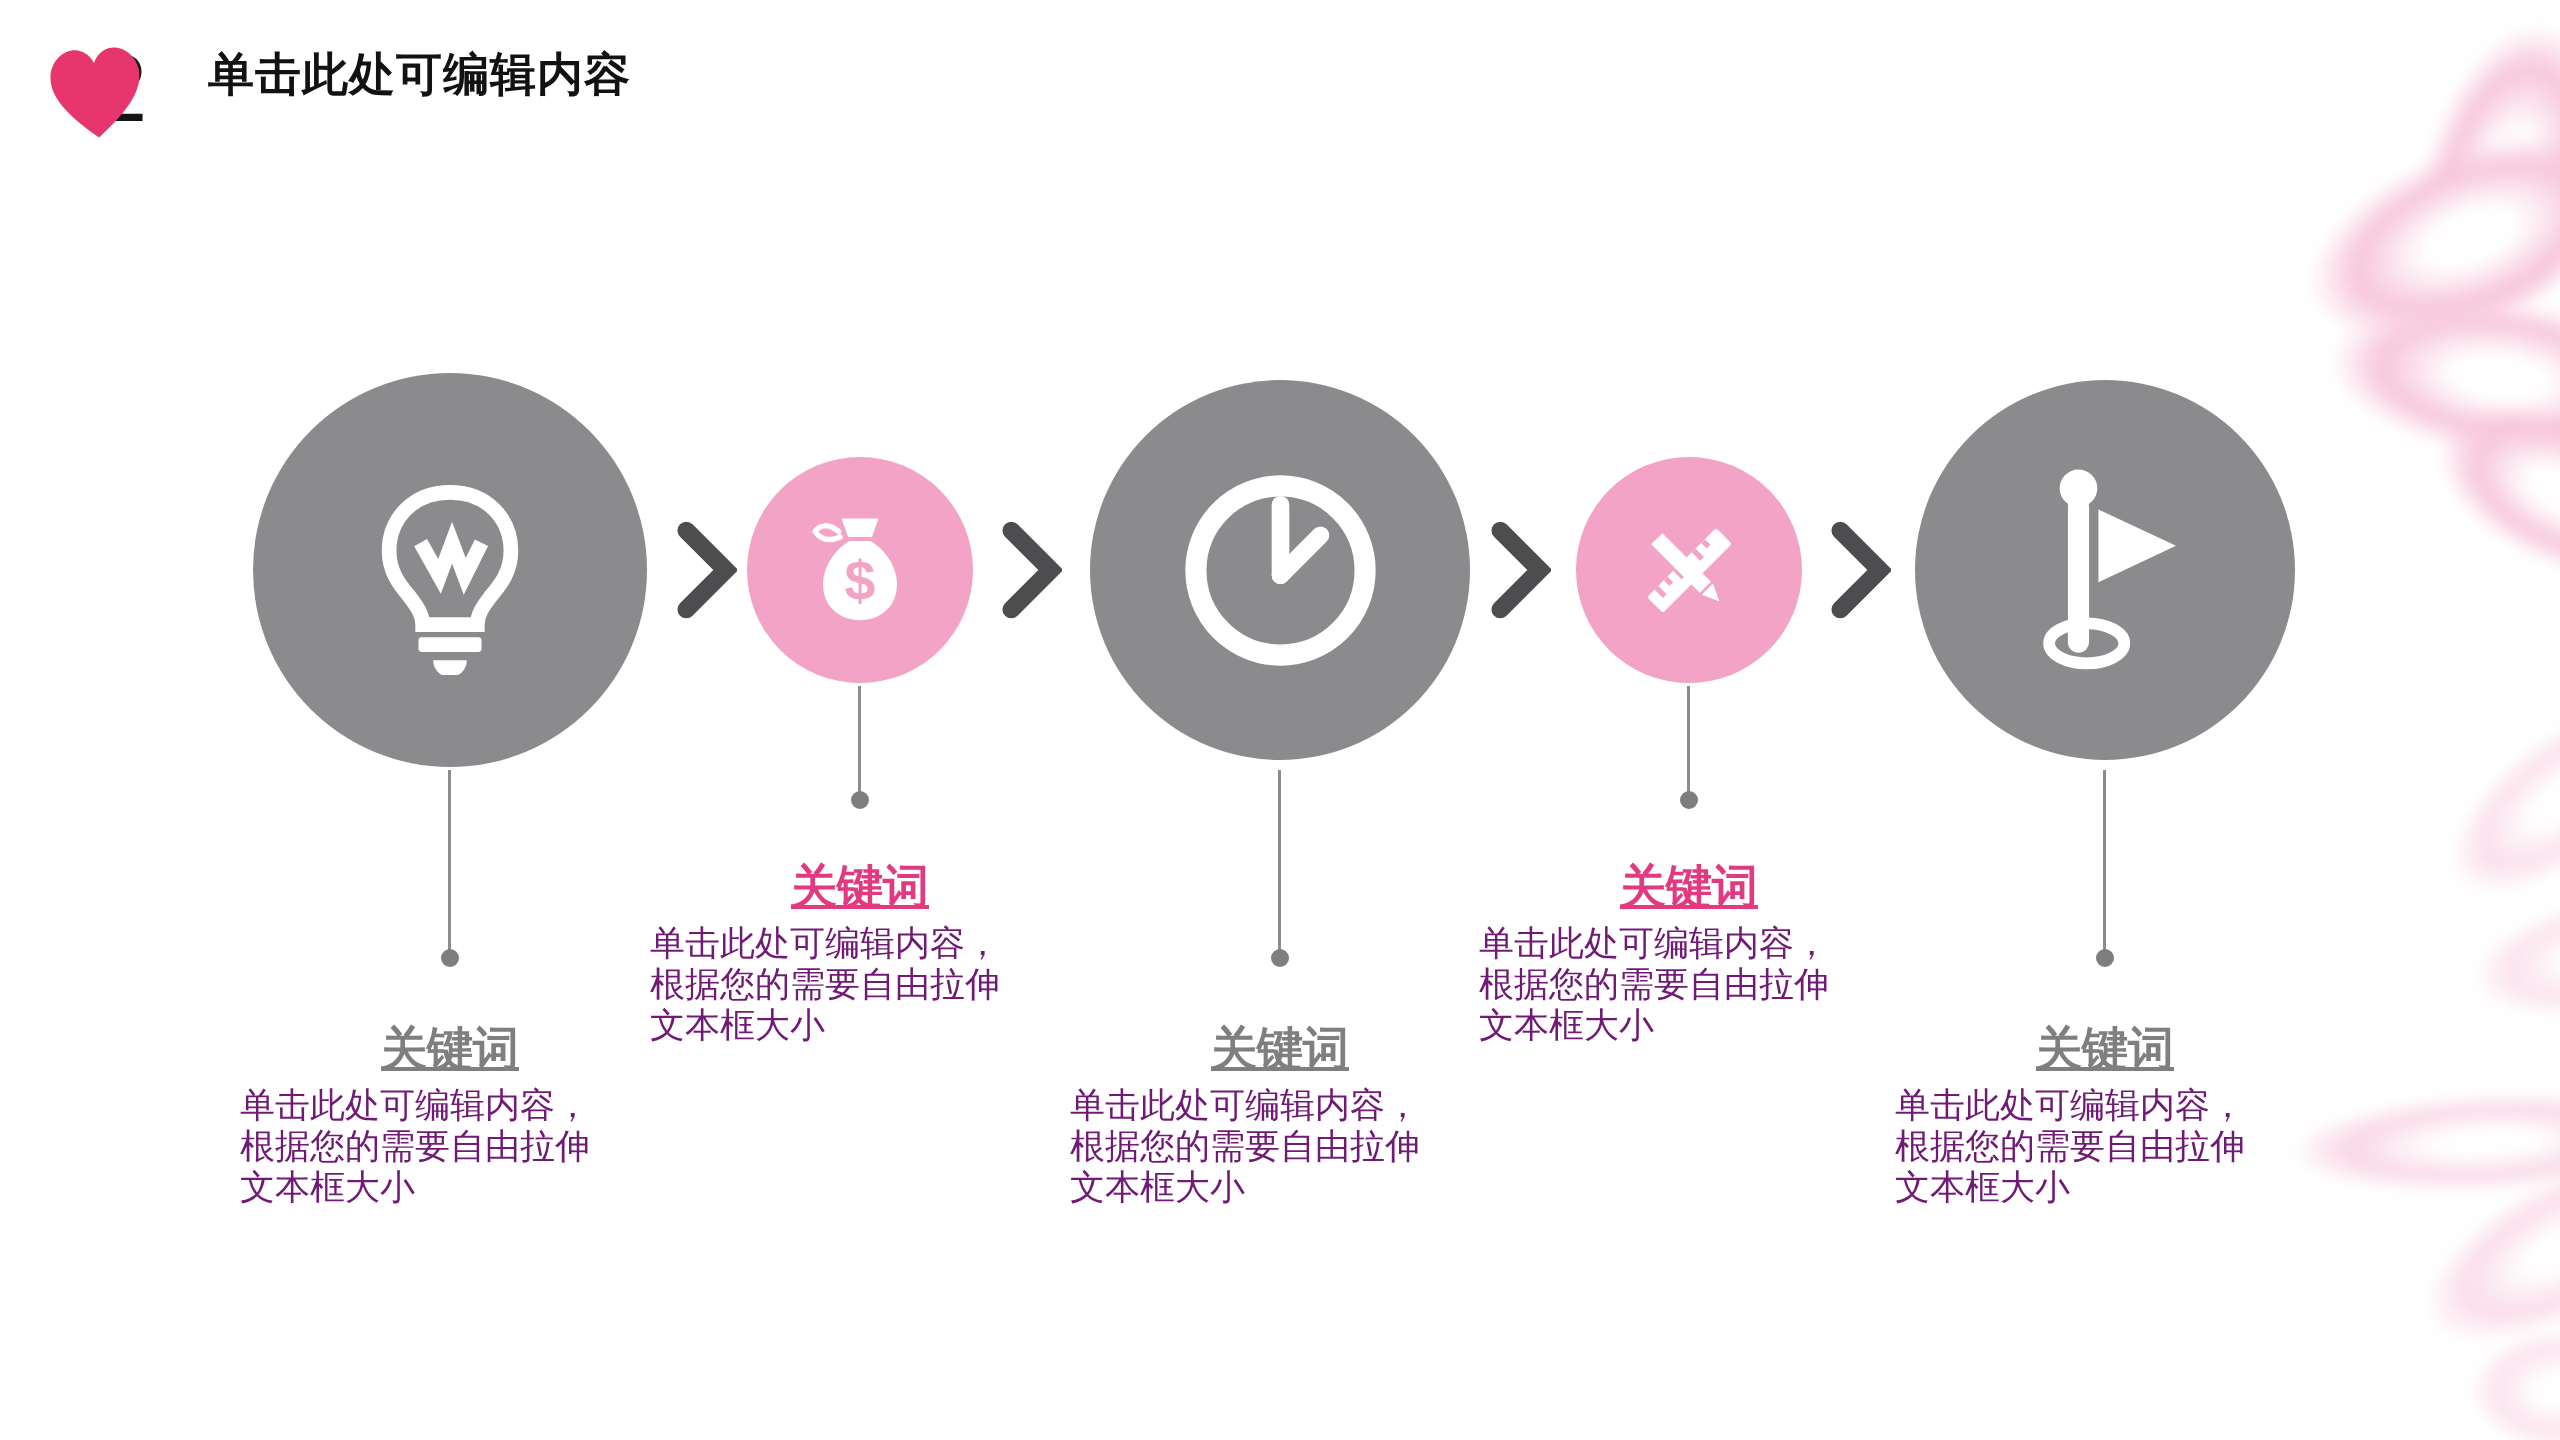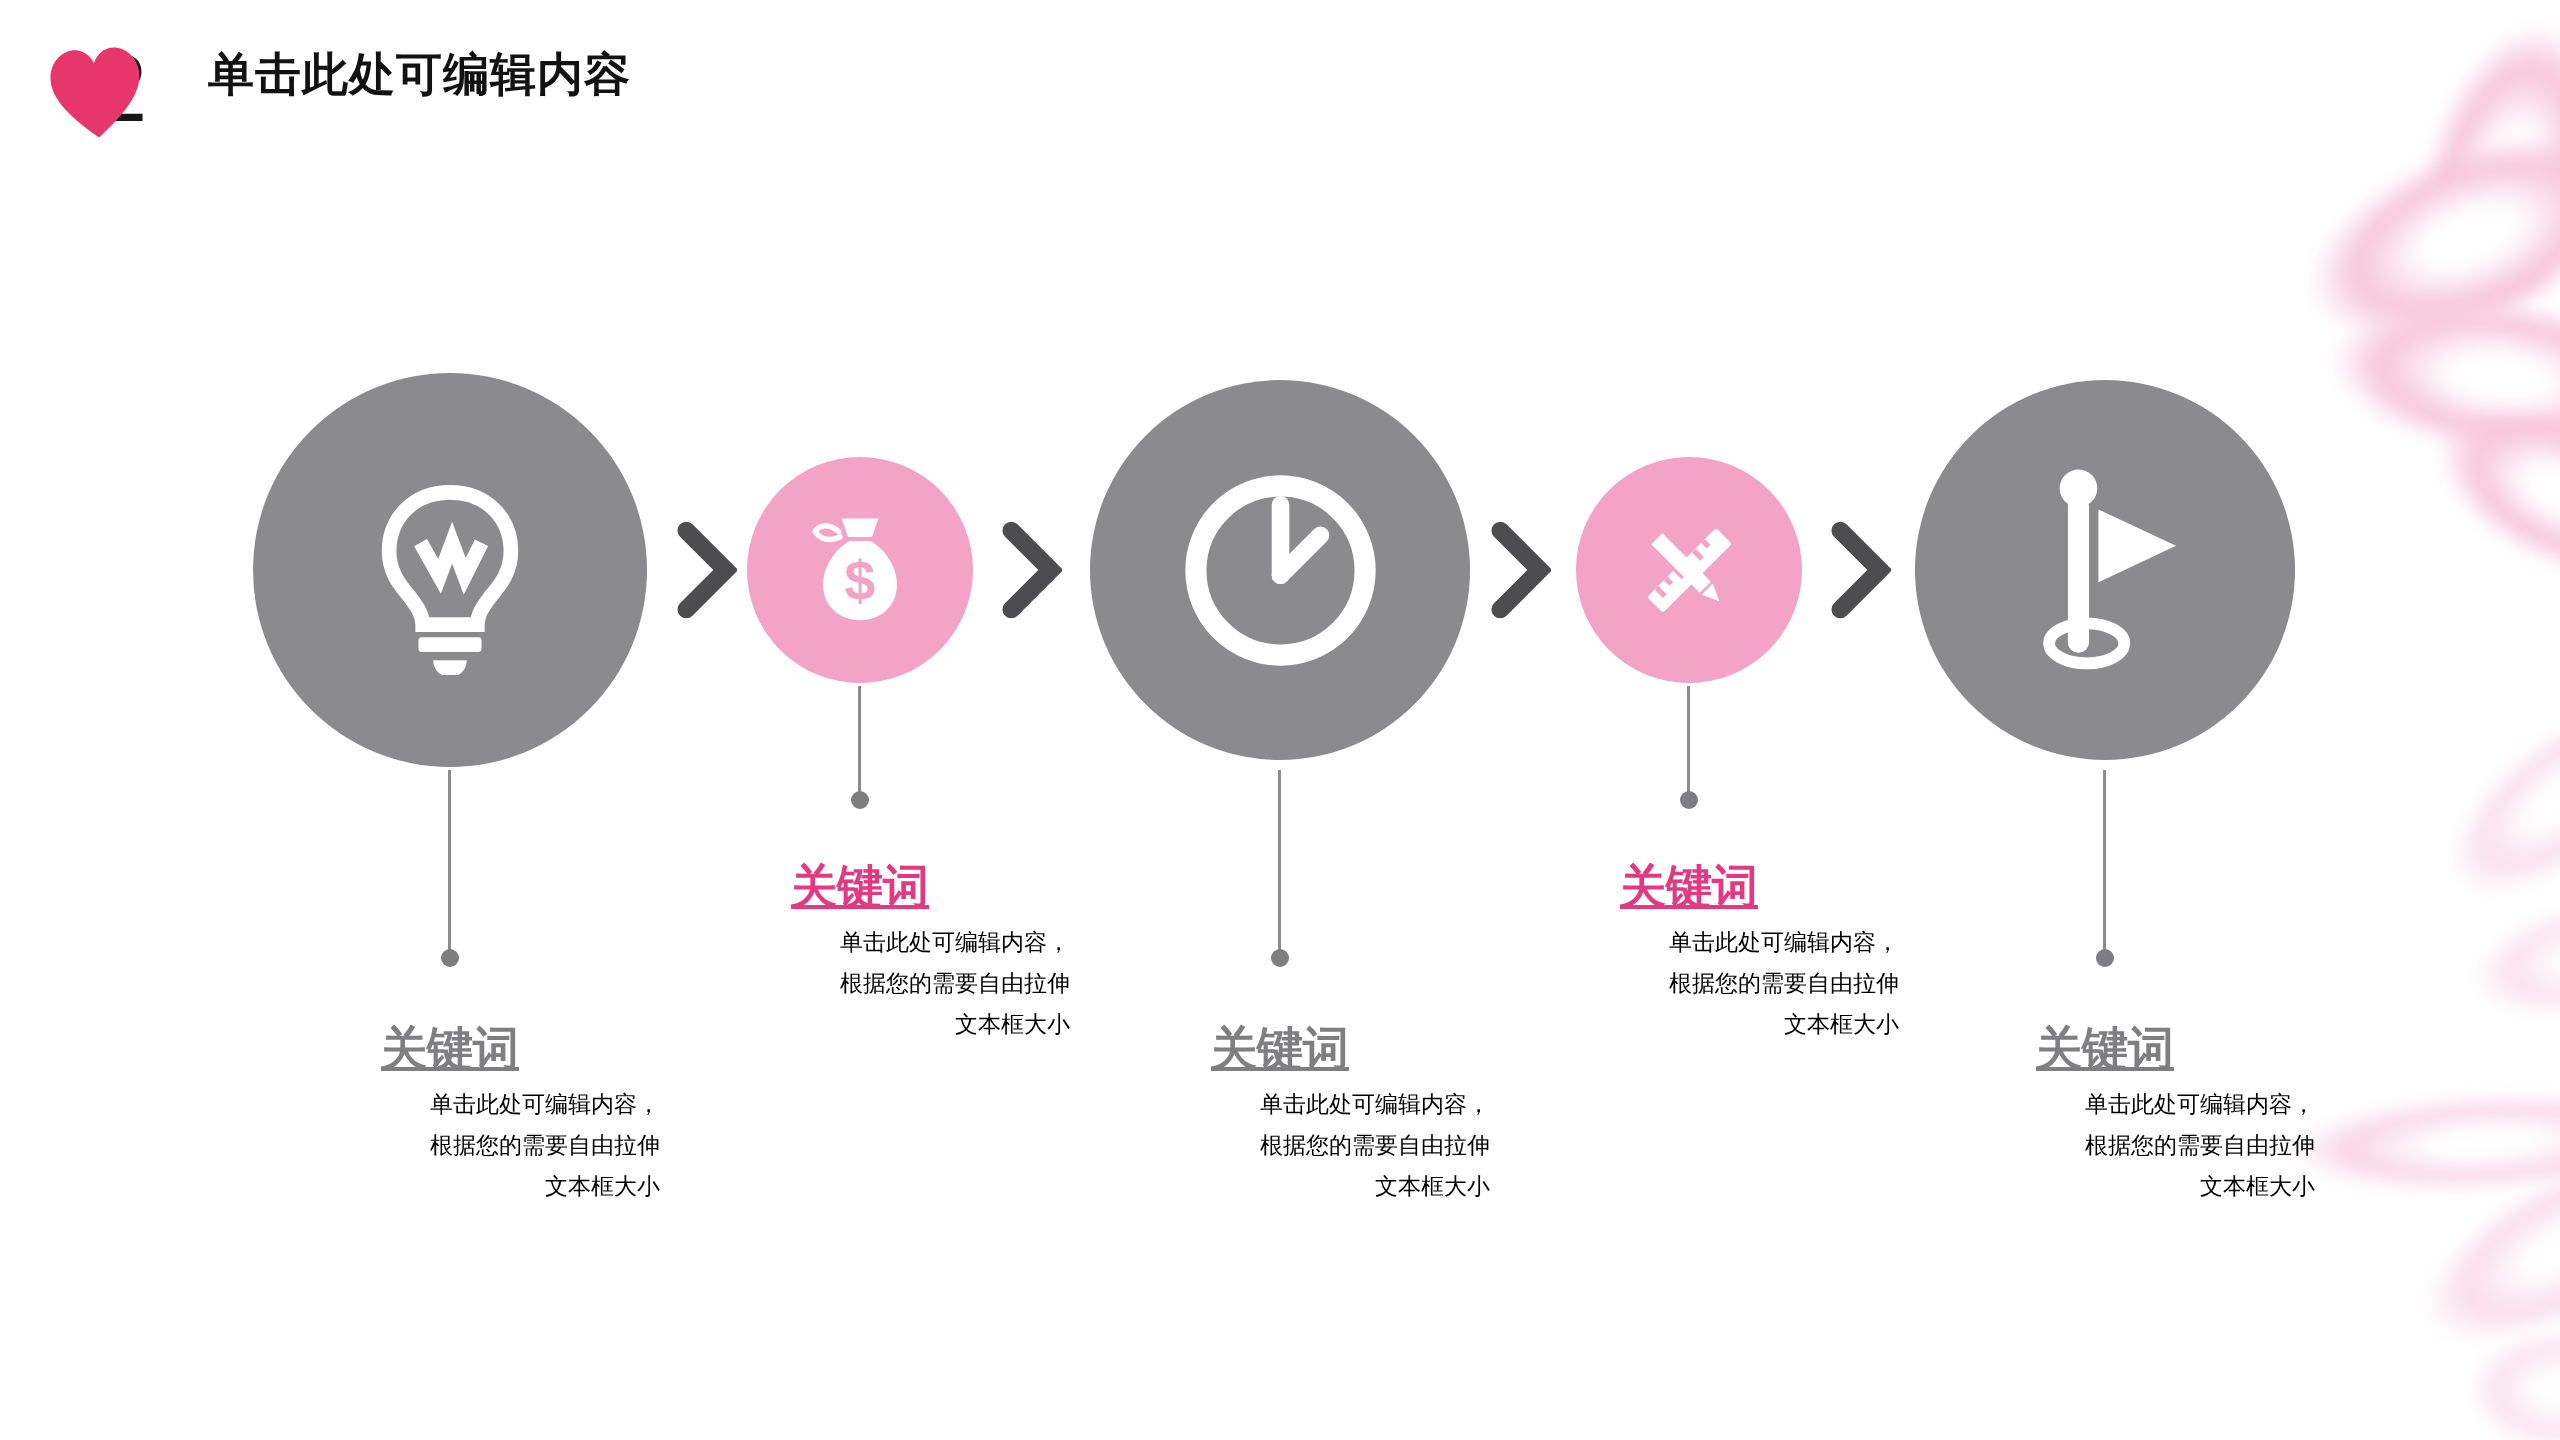--- a/index.html
+++ b/index.html
@@ -27,22 +27,22 @@
   .connector-line{position:absolute;width:3px;background:#8C8C8E;}
   .connector-dot{position:absolute;width:18px;height:18px;border-radius:50%;background:#7E7E80;}
   
   .keyword{
     position:absolute;width:420px;text-align:center;
     font-size:46px;font-weight:bold;white-space:nowrap;text-decoration:underline;
   }
   .keyword.pink{color:#E13A80;}
   .keyword.gray{color:#7F7F82;}
   .body-text{
-    position:absolute;width:420px;text-align:right;
-    font-size:23px;line-height:41px;color:#000000;
+    position:absolute;width:420px;text-align:left;
+    font-size:35px;line-height:41px;color:#701a75;
   }
   
   .petal{position:absolute;border-radius:50%;filter:blur(7px);
     background:radial-gradient(50% 50% at 50% 50%,#ffffff 28%,#F7C6DB 70%,rgba(247,198,219,0) 100%);}
 </style>
 </head>
 <body>
 
 <div id="stage">
 

